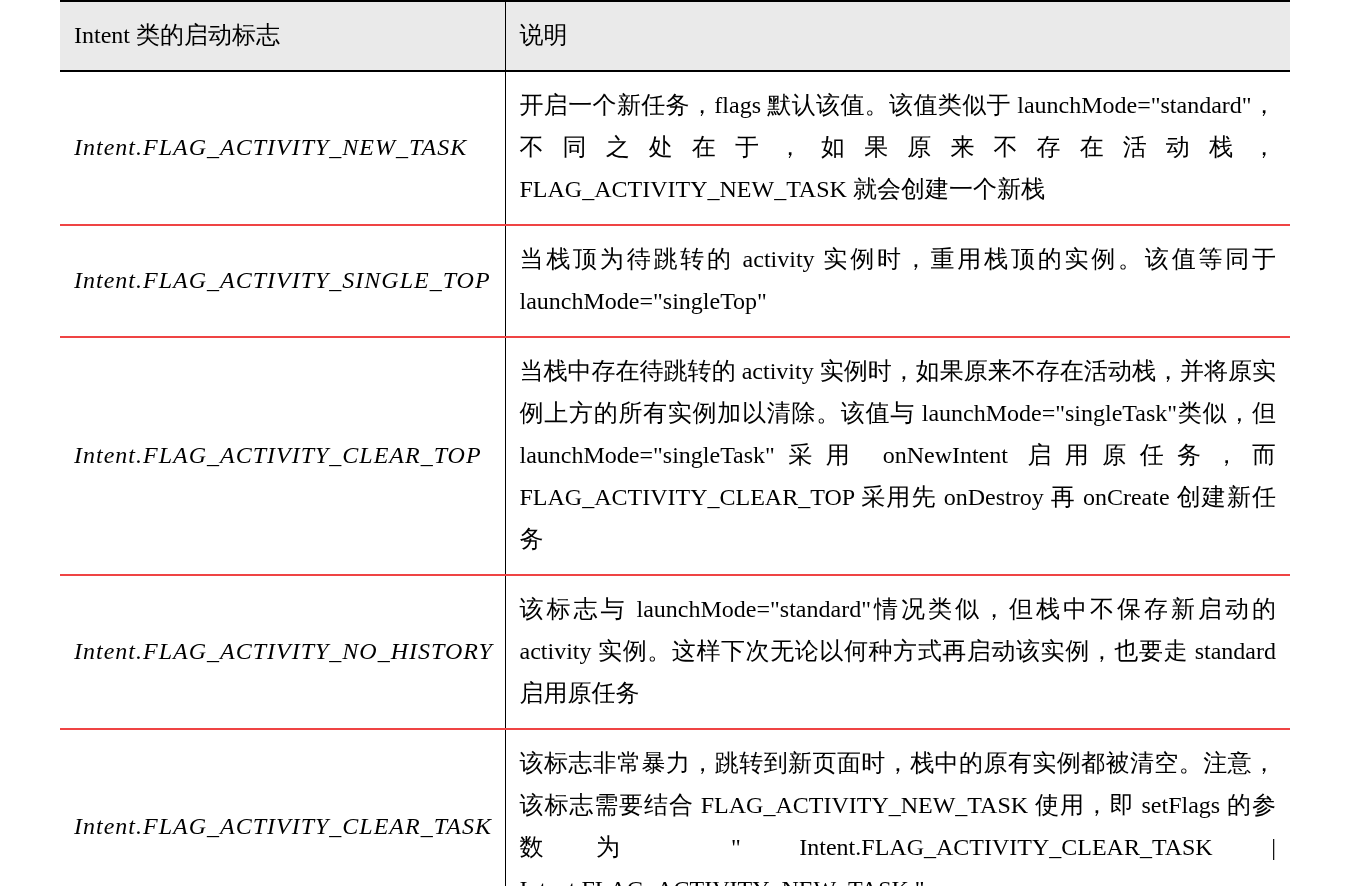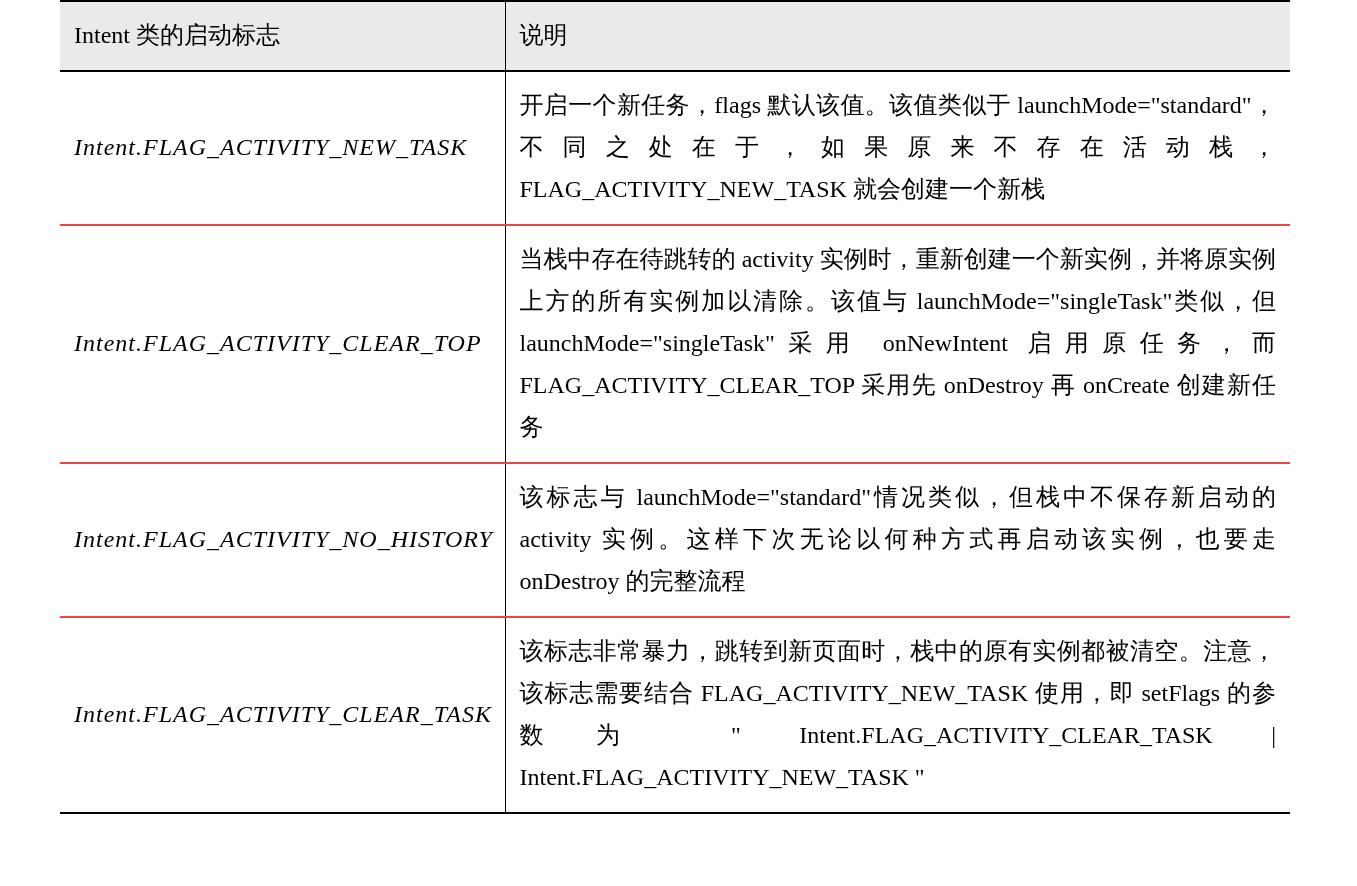--- a/index.html
+++ b/index.html
@@ -71,26 +71,30 @@
         <th>Intent 类的启动标志</th>
         <th>说明</th>
       </tr>
     </thead>
     <tbody>
       <tr>
         <td class="flag">Intent.FLAG_ACTIVITY_NEW_TASK</td>
         <td class="desc">开启一个新任务，flags 默认该值。该值类似于 launchMode="standard"，不同之处在于，如果原来不存在活动栈，FLAG_ACTIVITY_NEW_TASK 就会创建一个新栈</td>
       </tr>
       <tr>
+        <td class="flag">Intent.FLAG_ACTIVITY_SINGLE_TOP</td>
+        <td class="desc">当栈顶为待跳转的 activity 实例时，重用栈顶的实例。该值等同于 launchMode="singleTop"</td>
+      </tr>
+      <tr>
         <td class="flag">Intent.FLAG_ACTIVITY_CLEAR_TOP</td>
-        <td class="desc">当栈中存在待跳转的 activity 实例时，重新创建一个新实例，并将原实例上方的所有实例加以清除。该值与 launchMode="singleTask"类似，但 launchMode="singleTask"采用 onNewIntent 启用原任务，而 FLAG_ACTIVITY_CLEAR_TOP 采用先 onDestroy 再 onCreate 创建新任务</td>
+        <td class="desc">当栈中存在待跳转的 activity 实例时，如果原来不存在活动栈，并将原实例上方的所有实例加以清除。该值与 launchMode="singleTask"类似，但 launchMode="singleTask"采用 onNewIntent 启用原任务，而 FLAG_ACTIVITY_CLEAR_TOP 采用先 onDestroy 再 onCreate 创建新任务</td>
       </tr>
       <tr>
         <td class="flag">Intent.FLAG_ACTIVITY_NO_HISTORY</td>
-        <td class="desc">该标志与 launchMode="standard"情况类似，但栈中不保存新启动的 activity 实例。这样下次无论以何种方式再启动该实例，也要走 onDestroy 的完整流程</td>
+        <td class="desc">该标志与 launchMode="standard"情况类似，但栈中不保存新启动的 activity 实例。这样下次无论以何种方式再启动该实例，也要走 standard 启用原任务</td>
       </tr>
       <tr>
         <td class="flag">Intent.FLAG_ACTIVITY_CLEAR_TASK</td>
         <td class="desc">该标志非常暴力，跳转到新页面时，栈中的原有实例都被清空。注意，该标志需要结合 FLAG_ACTIVITY_NEW_TASK 使用，即 setFlags 的参数为 " Intent.FLAG_ACTIVITY_CLEAR_TASK | Intent.FLAG_ACTIVITY_NEW_TASK "</td>
       </tr>
     </tbody>
   </table>
 </div>
 
 </body></html>

